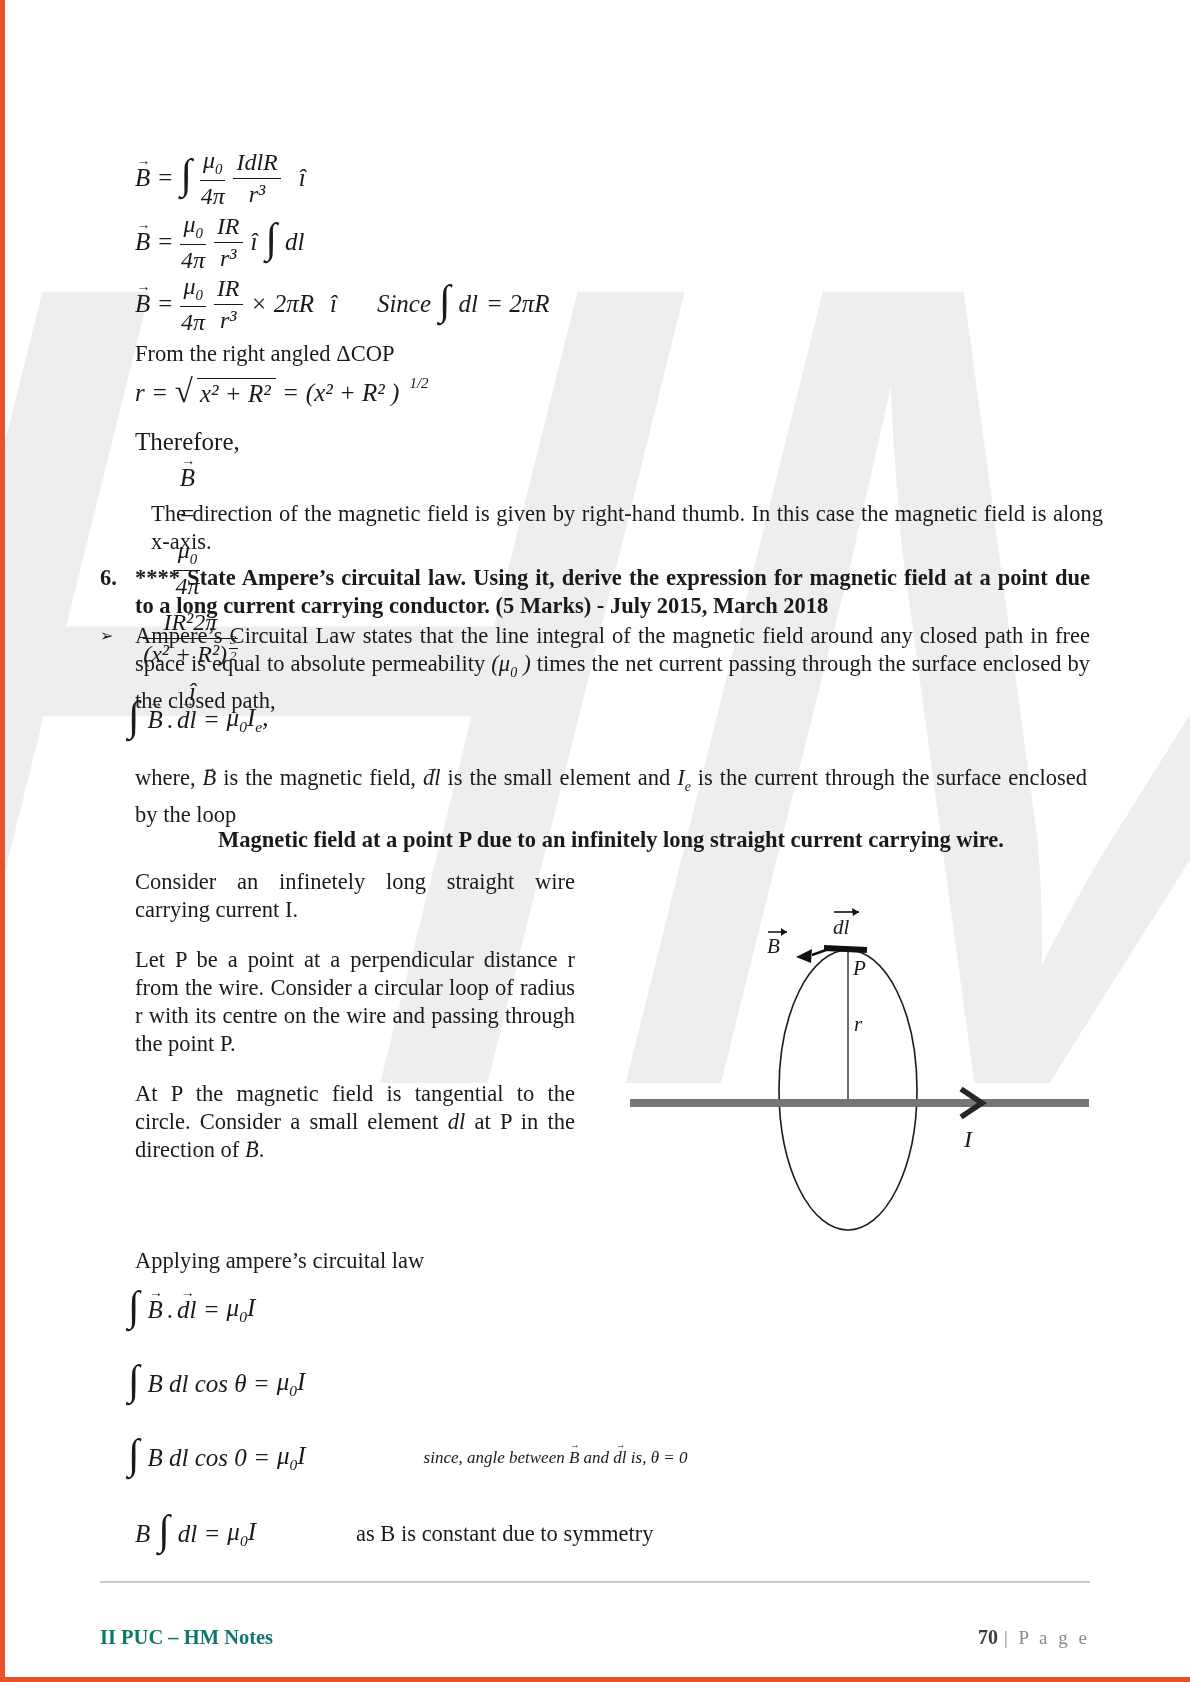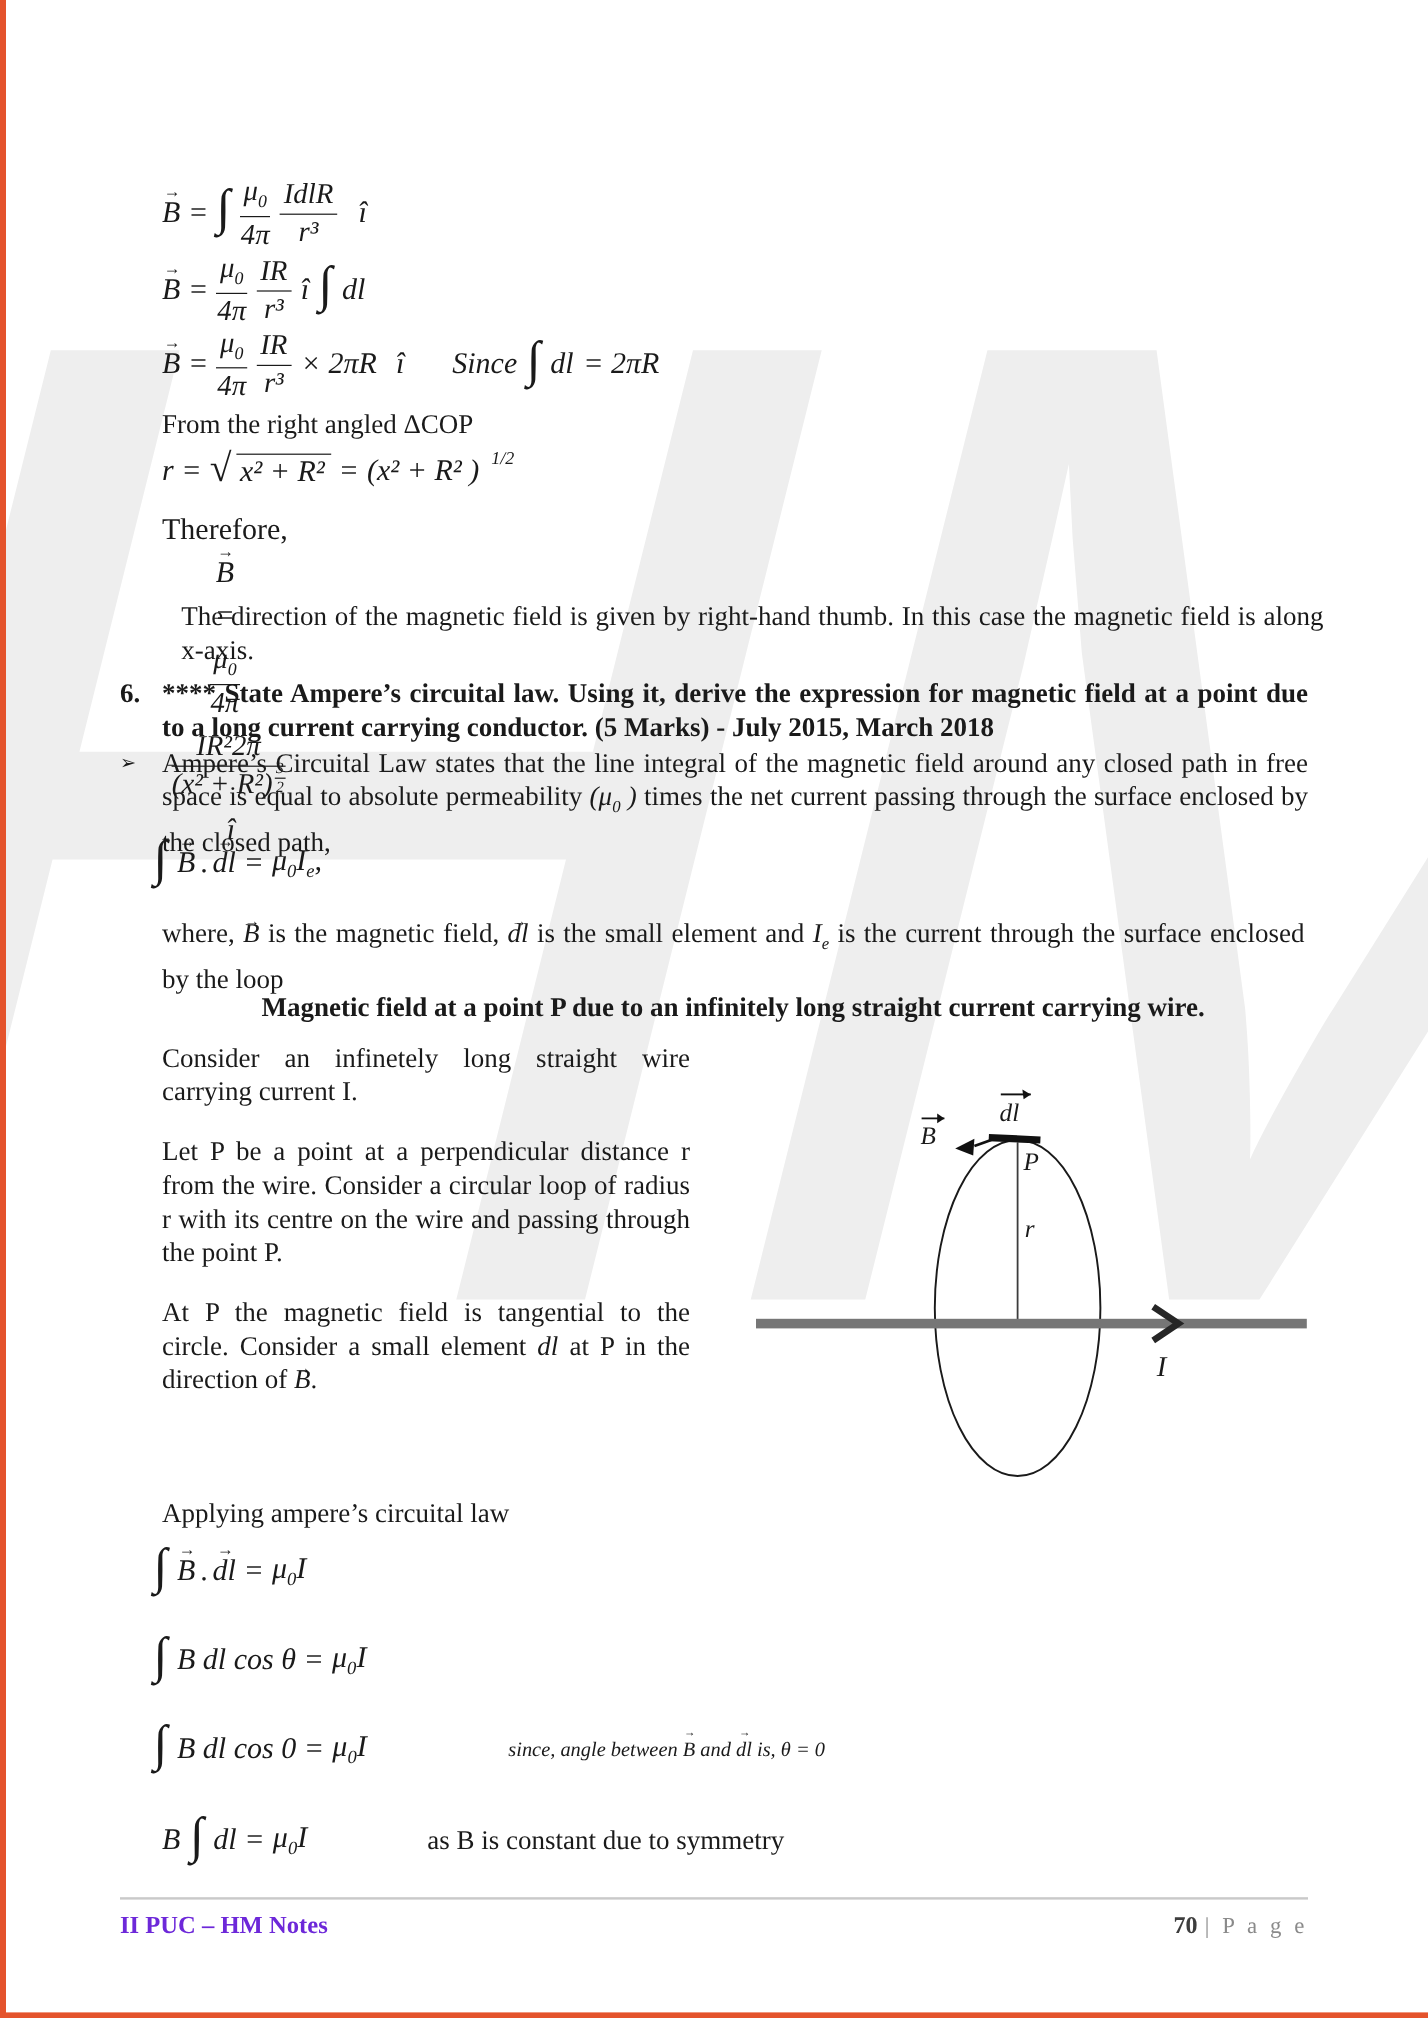--- a/index.html
+++ b/index.html
@@ -42,21 +42,21 @@
   .supfrac .n{border-bottom:1px solid #1a1a1a;padding:0 1px;}
   .denrow{display:inline-flex;align-items:flex-start;justify-content:flex-end;}
   
   .qrow{display:flex;z-index:2;position:absolute;}
   .qnum{width:35px;flex:none;font-weight:bold;font-size:22.5px;line-height:28px;}
   .bullet{width:35px;flex:none;font-family:"DejaVu Sans",sans-serif;font-size:16px;line-height:28px;color:#1a1a1a;}
   .dtext{font-family:"Liberation Serif",serif;font-style:italic;font-size:21px;fill:#1a1a1a;}
   .dtext-lg{font-family:"Liberation Serif",serif;font-style:italic;font-size:24px;fill:#1a1a1a;}
   .footer-rule{position:absolute;left:100px;top:1581px;width:990px;height:2px;background:#c9c9c9;z-index:2;}
   .footer{position:absolute;left:100px;top:1594px;width:990px;display:flex;justify-content:space-between;align-items:baseline;z-index:2;}
-  .footer .left{font-weight:bold;font-size:20.5px;color:#6d28d9;}
+  .footer .left{font-weight:bold;font-size:20.5px;color:#0f766e;margin-top:32px;}
   .footer .num{font-weight:bold;font-size:20px;color:#3d3d3d;}
   .footer .rest{font-size:19px;color:#8a8a8a;letter-spacing:3px;margin-left:6px;}
 </style>
 </head>
 <body>
 
 <div class="page">
   <div class="edge-left"></div>
   <div class="edge-bottom"></div>
   <div class="watermark">HM</div>

